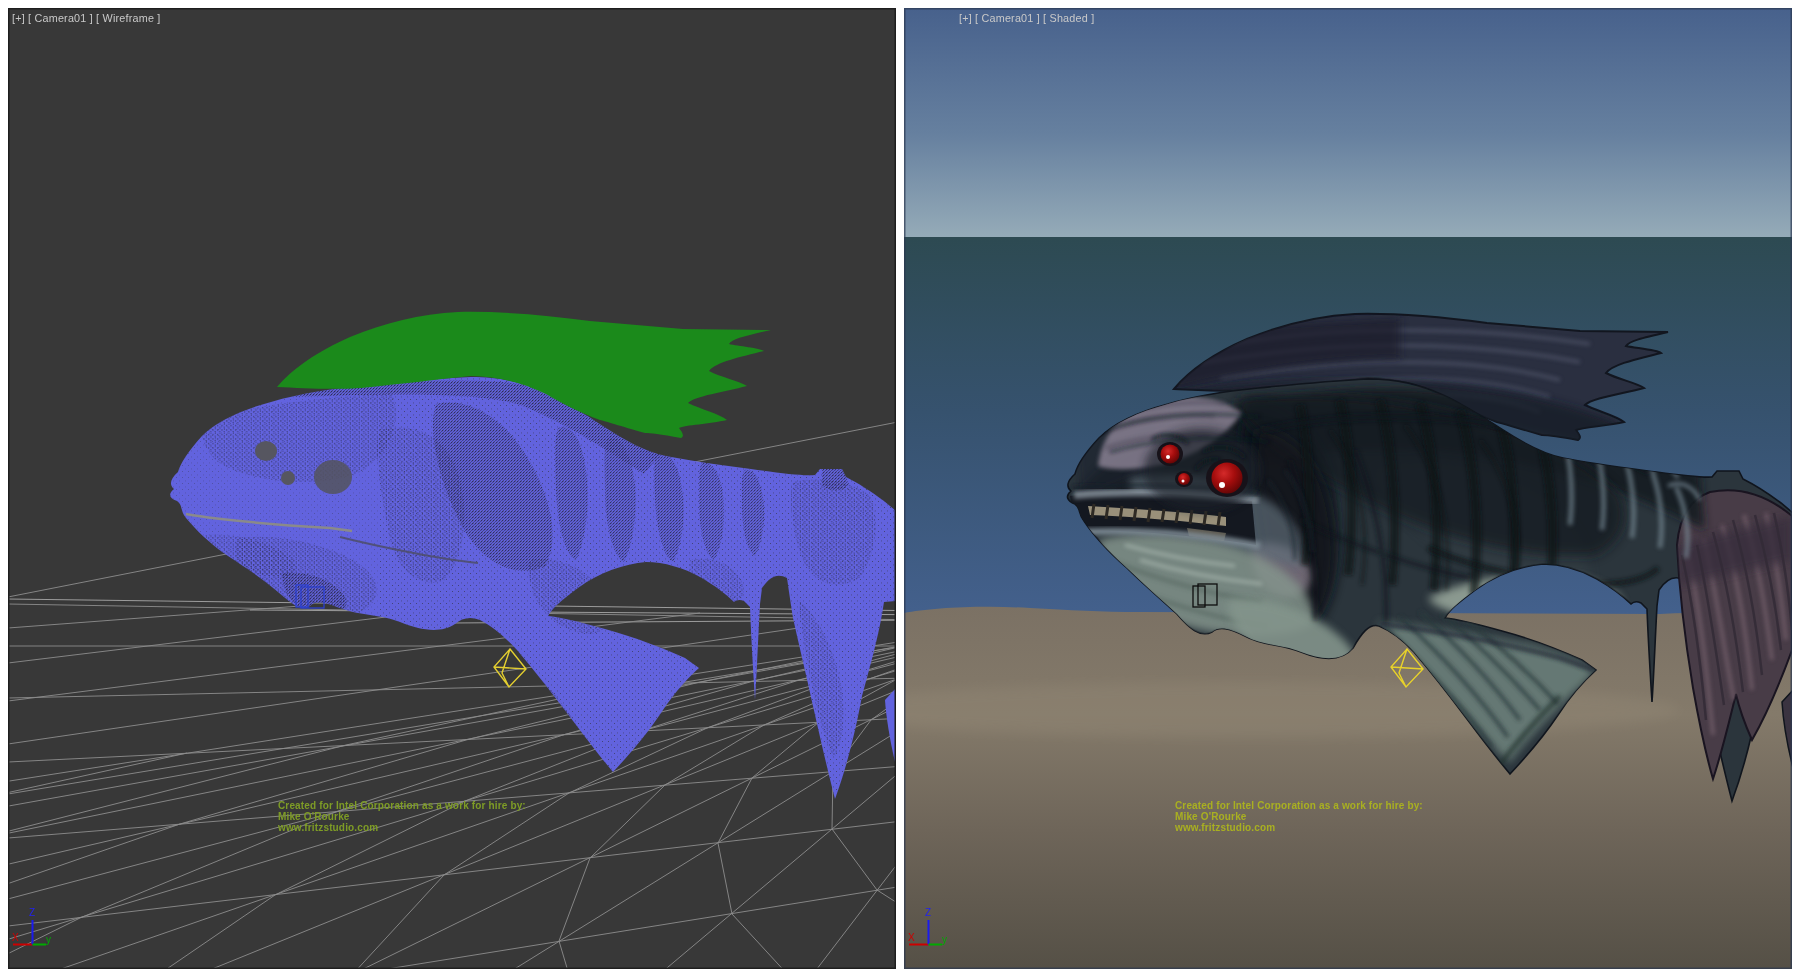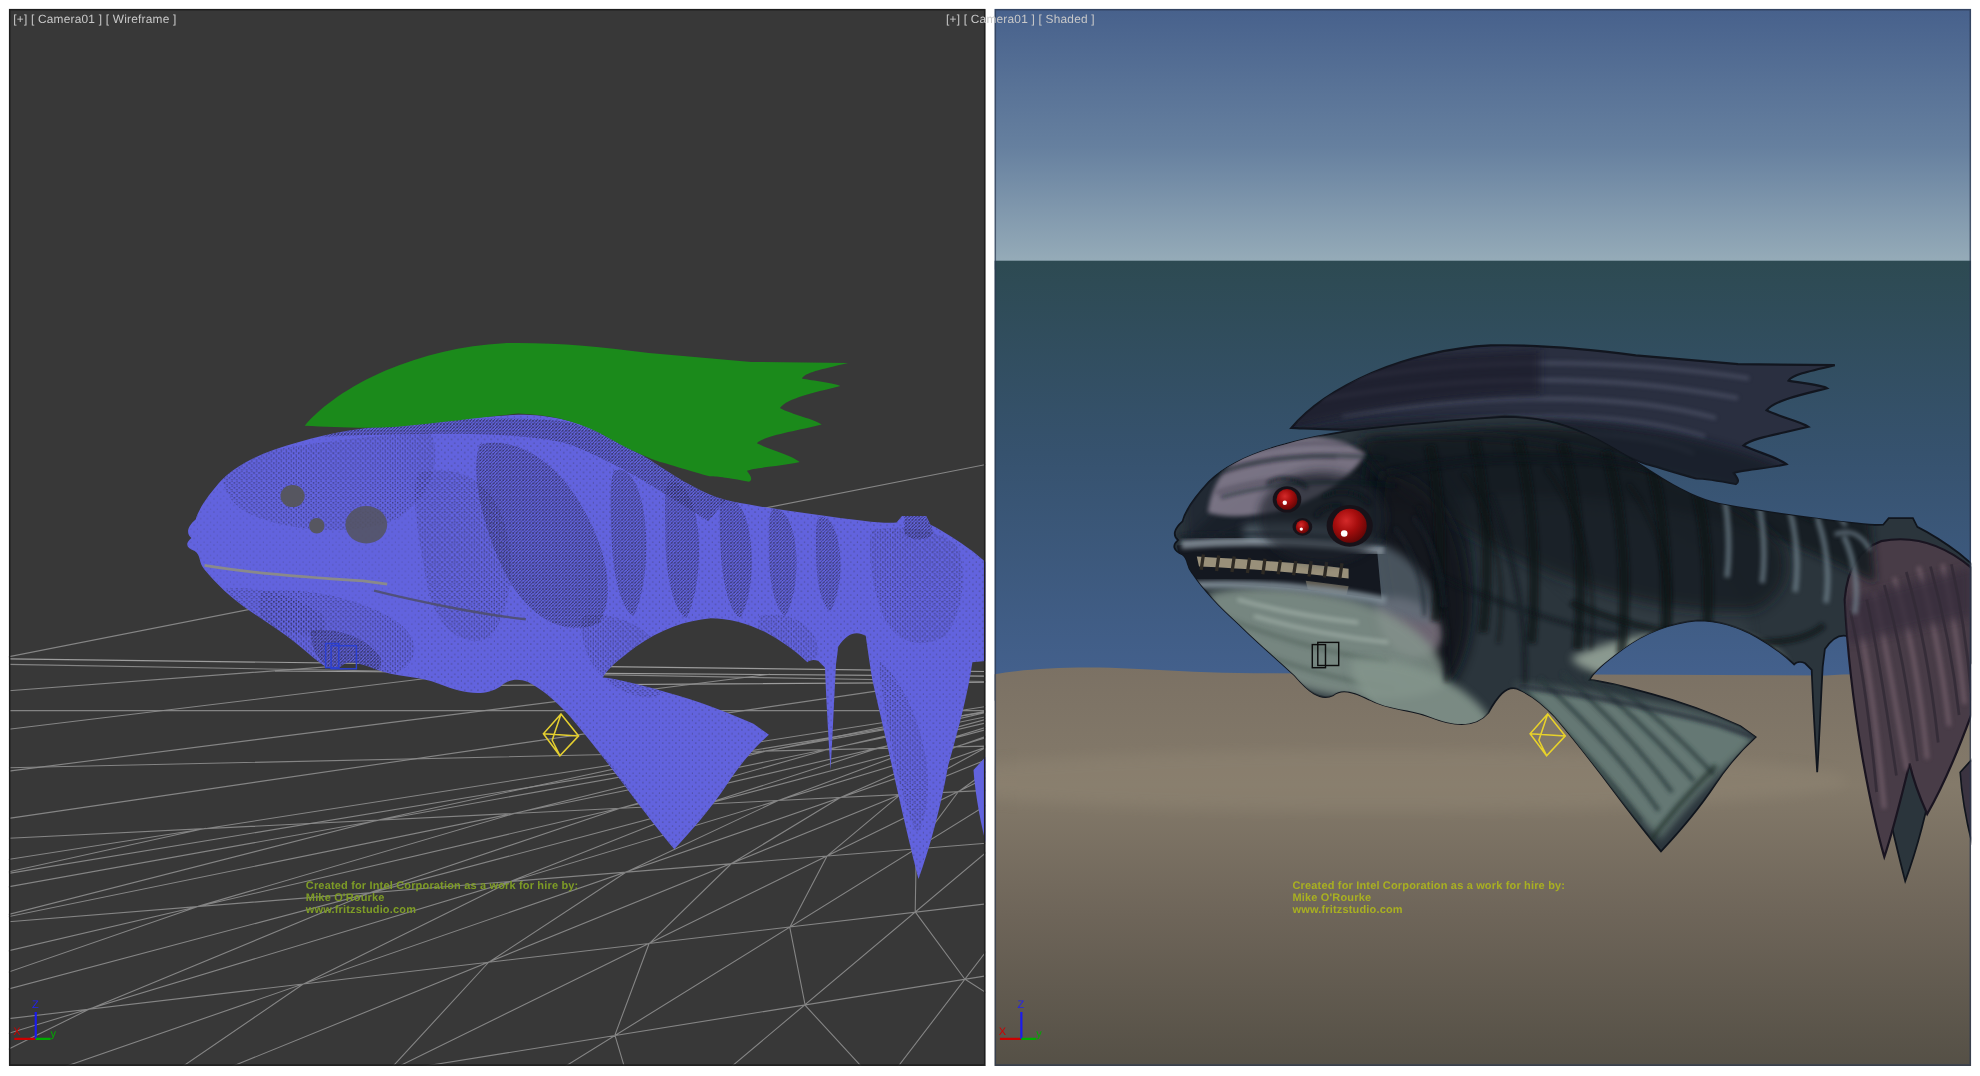--- a/index.html
+++ b/index.html
@@ -193,14 +193,14 @@
     <g>
       <path d="M909,944.5 L928.5,944.5" stroke="#cc0000" stroke-width="2"></path>
       <path d="M928.5,944.5 L928.5,920" stroke="#1a1aee" stroke-width="2"></path>
       <path d="M928.5,944.5 L942,944.5" stroke="#00aa00" stroke-width="2"></path>
       <text x="908" y="941" font-family="Liberation Sans" font-size="10" fill="#cc0000">X</text>
       <text x="925" y="916" font-family="Liberation Sans" font-size="10" fill="#2222ee">Z</text>
       <text x="942" y="943" font-family="Liberation Sans" font-size="10" fill="#00aa00">y</text>
     </g>
   </svg>
 <div class="lbl" style="left:12px;top:12px">[+] [ Camera01 ] [ Wireframe ]</div>
-<div class="lbl" style="left:860px;top:12px">[+] [ Camera01 ] [ Shaded ]</div>
+<div class="lbl" style="left:959px;top:12px">[+] [ Camera01 ] [ Shaded ]</div>
 <div class="cred" style="left:278px;top:800px;color:#7e9c26">Created for Intel Corporation as a work for hire by:<br>Mike O'Rourke<br>www.fritzstudio.com</div>
 <div class="cred" style="left:1175px;top:800px;color:#a9b021">Created for Intel Corporation as a work for hire by:<br>Mike O'Rourke<br>www.fritzstudio.com</div>
 </body></html>

